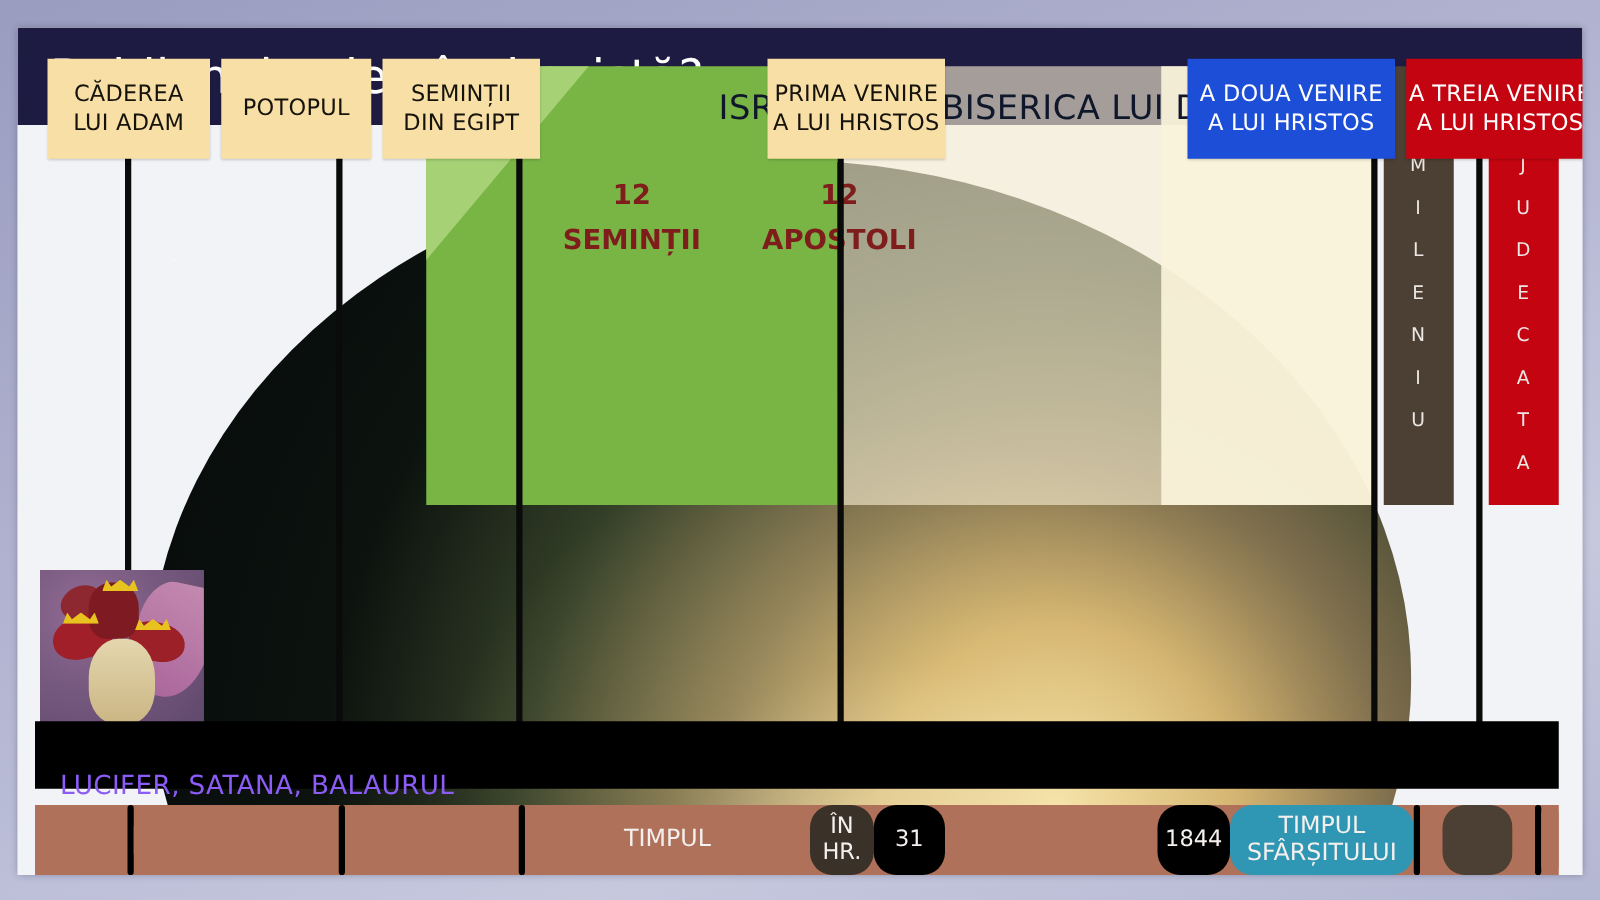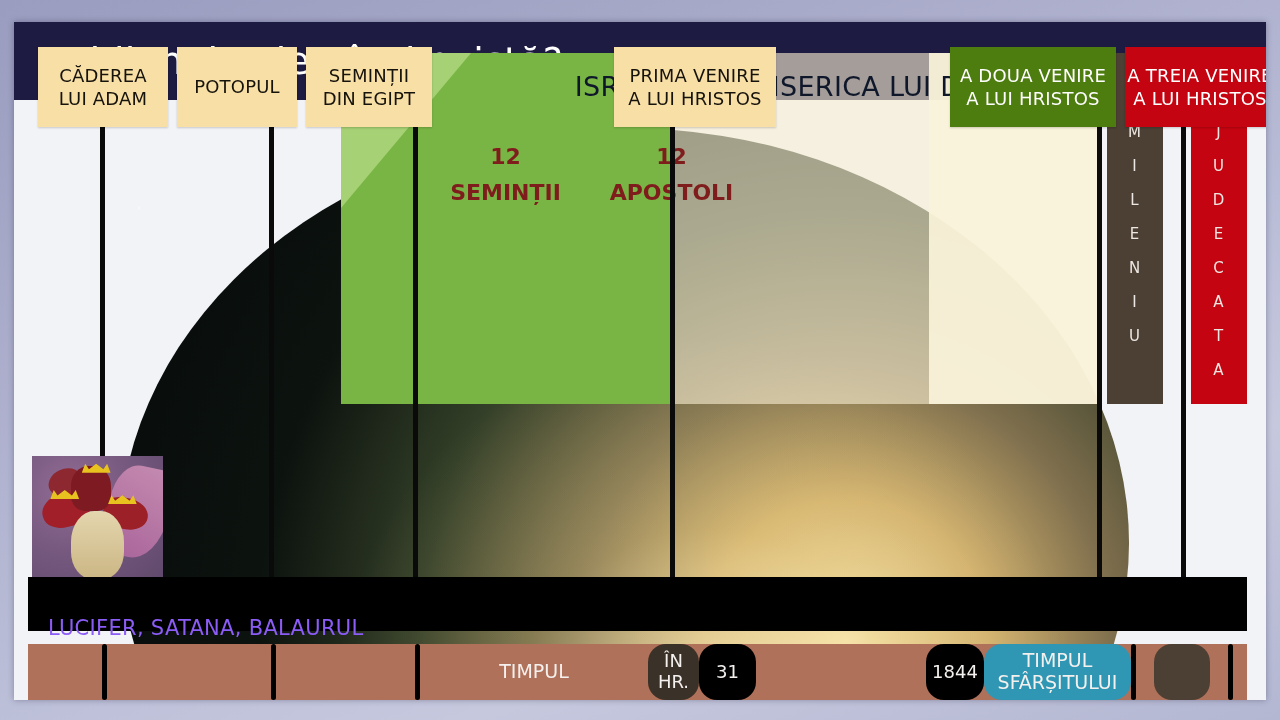--- a/index.html
+++ b/index.html
@@ -84,21 +84,21 @@
   .vline{position:absolute;width:5px;background:#0a0a0a;top:94px;height:490px;}
   
   .evt{
     position:absolute;top:25px;
     display:flex;align-items:center;justify-content:center;
     text-align:center;line-height:1.28;
     font-size:18px;letter-spacing:.2px;
     box-shadow:0 1px 2px rgba(0,0,0,.18);
   }
   .evt.cream{background:#f7dfa5;color:#16120c;}
-  .evt.orange{background:#4d7c0f;color:#ffffff;}
+  .evt.orange{background:#1d4ed8;color:#ffffff;}
   .evt.red{background:#c40511;color:#ffffff;}
   
   .lucifer{
     position:absolute;left:14px;top:555px;width:1219px;height:54px;background:#000;
     display:flex;align-items:center;
   }
   .lucifer .txt{color:#8b5cf6;font-size:21px;letter-spacing:.3px;margin-left:20px;margin-top:48px;}
   
   .timeline{
     position:absolute;left:14px;top:622px;width:1219px;height:56px;
@@ -212,21 +212,21 @@
         <div>
           <div>POTOPUL</div>
         </div>
       </div>
       <div class="evt cream" style="left: 292px; width: 126px; height: 80px;">
         <div>
           <div>SEMINȚII</div>
           <div>DIN EGIPT</div>
         </div>
       </div>
-      <div class="evt cream" style="left: 600px; width: 162px; height: 80px;">
+      <div class="evt cream" style="left: 600px; width: 142px; height: 80px;">
         <div>
           <div>PRIMA VENIRE</div>
           <div>A LUI HRISTOS</div>
         </div>
       </div>
       <div class="evt orange" style="left: 936px; width: 166px; height: 80px;">
         <div>
           <div>A DOUA VENIRE</div>
           <div>A LUI HRISTOS</div>
         </div>

